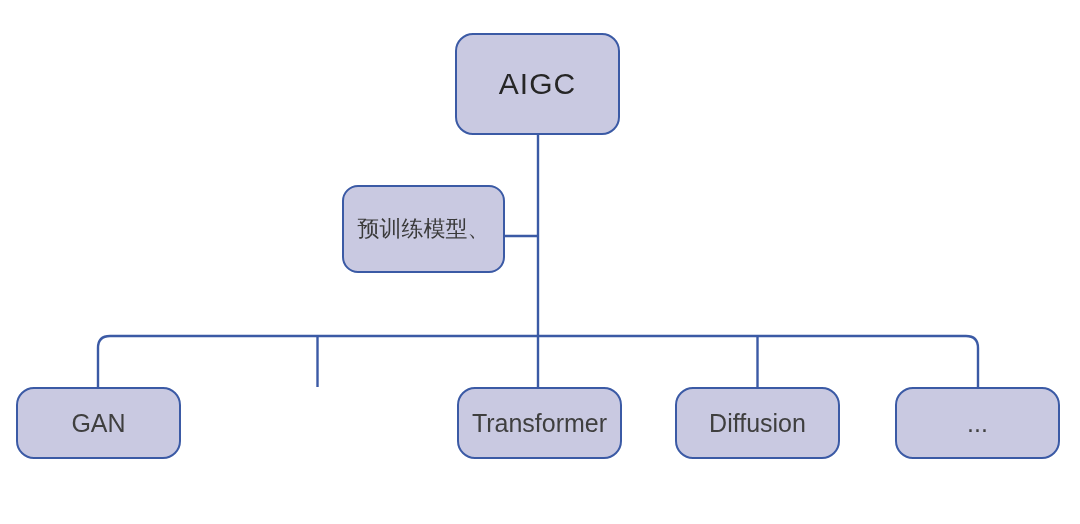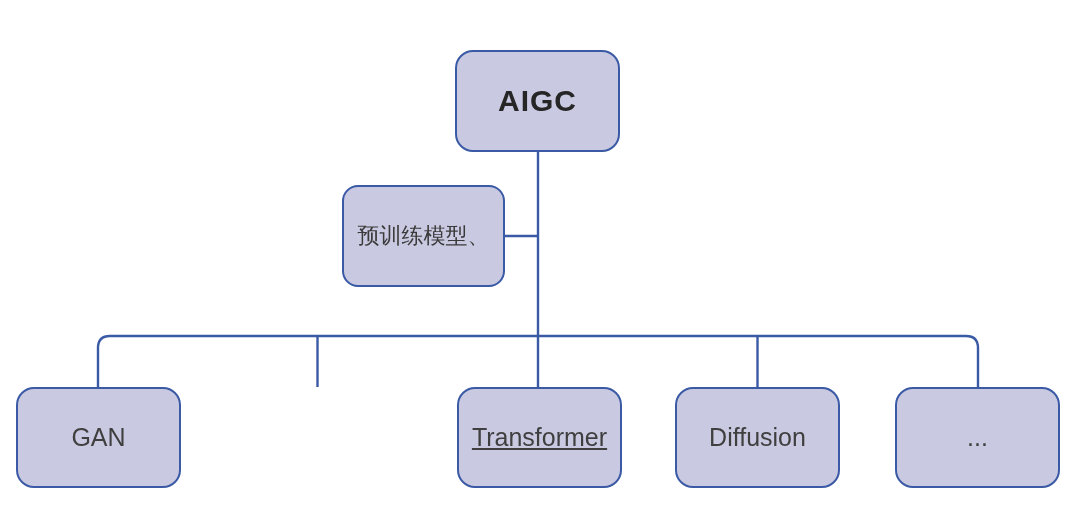--- a/index.html
+++ b/index.html
@@ -30,47 +30,47 @@
     border-radius: 18px;
     display: flex;
     align-items: center;
     justify-content: center;
     text-align: center;
     color: #3f3f3f;
     font-size: 25px;
   }
   .node-root {
     left: 455px;
-    top: 50px;
+    top: 33px;
     width: 165px;
     height: 102px;
     font-size: 30px;
-    font-weight: bold;
+    font-weight: normal;
     color: #262626;
     letter-spacing: 1px;
   }
   .node-annotation {
     left: 342px;
     top: 185px;
     width: 163px;
-    height: 102px;
+    height: 88px;
     font-size: 22px;
     line-height: 1.45;
     border-radius: 16px;
     flex-direction: column;
     color: #3a3a3a;
   }
   .node-leaf {
     top: 387px;
     width: 165px;
-    height: 101px;
+    height: 72px;
   }
   .leaf-0 { left: 16px; }
   .leaf-1 { left: 235px; }
-  .leaf-2 { left: 457px; text-decoration: underline; }
+  .leaf-2 { left: 457px; }
   .leaf-3 { left: 675px; }
   .leaf-4 { left: 895px; }
 </style>
 </head>
 <body>
 
 <div class="canvas">
 
   <svg class="connectors" viewBox="0 0 1080 524" xmlns="http://www.w3.org/2000/svg" aria-hidden="true">
 

